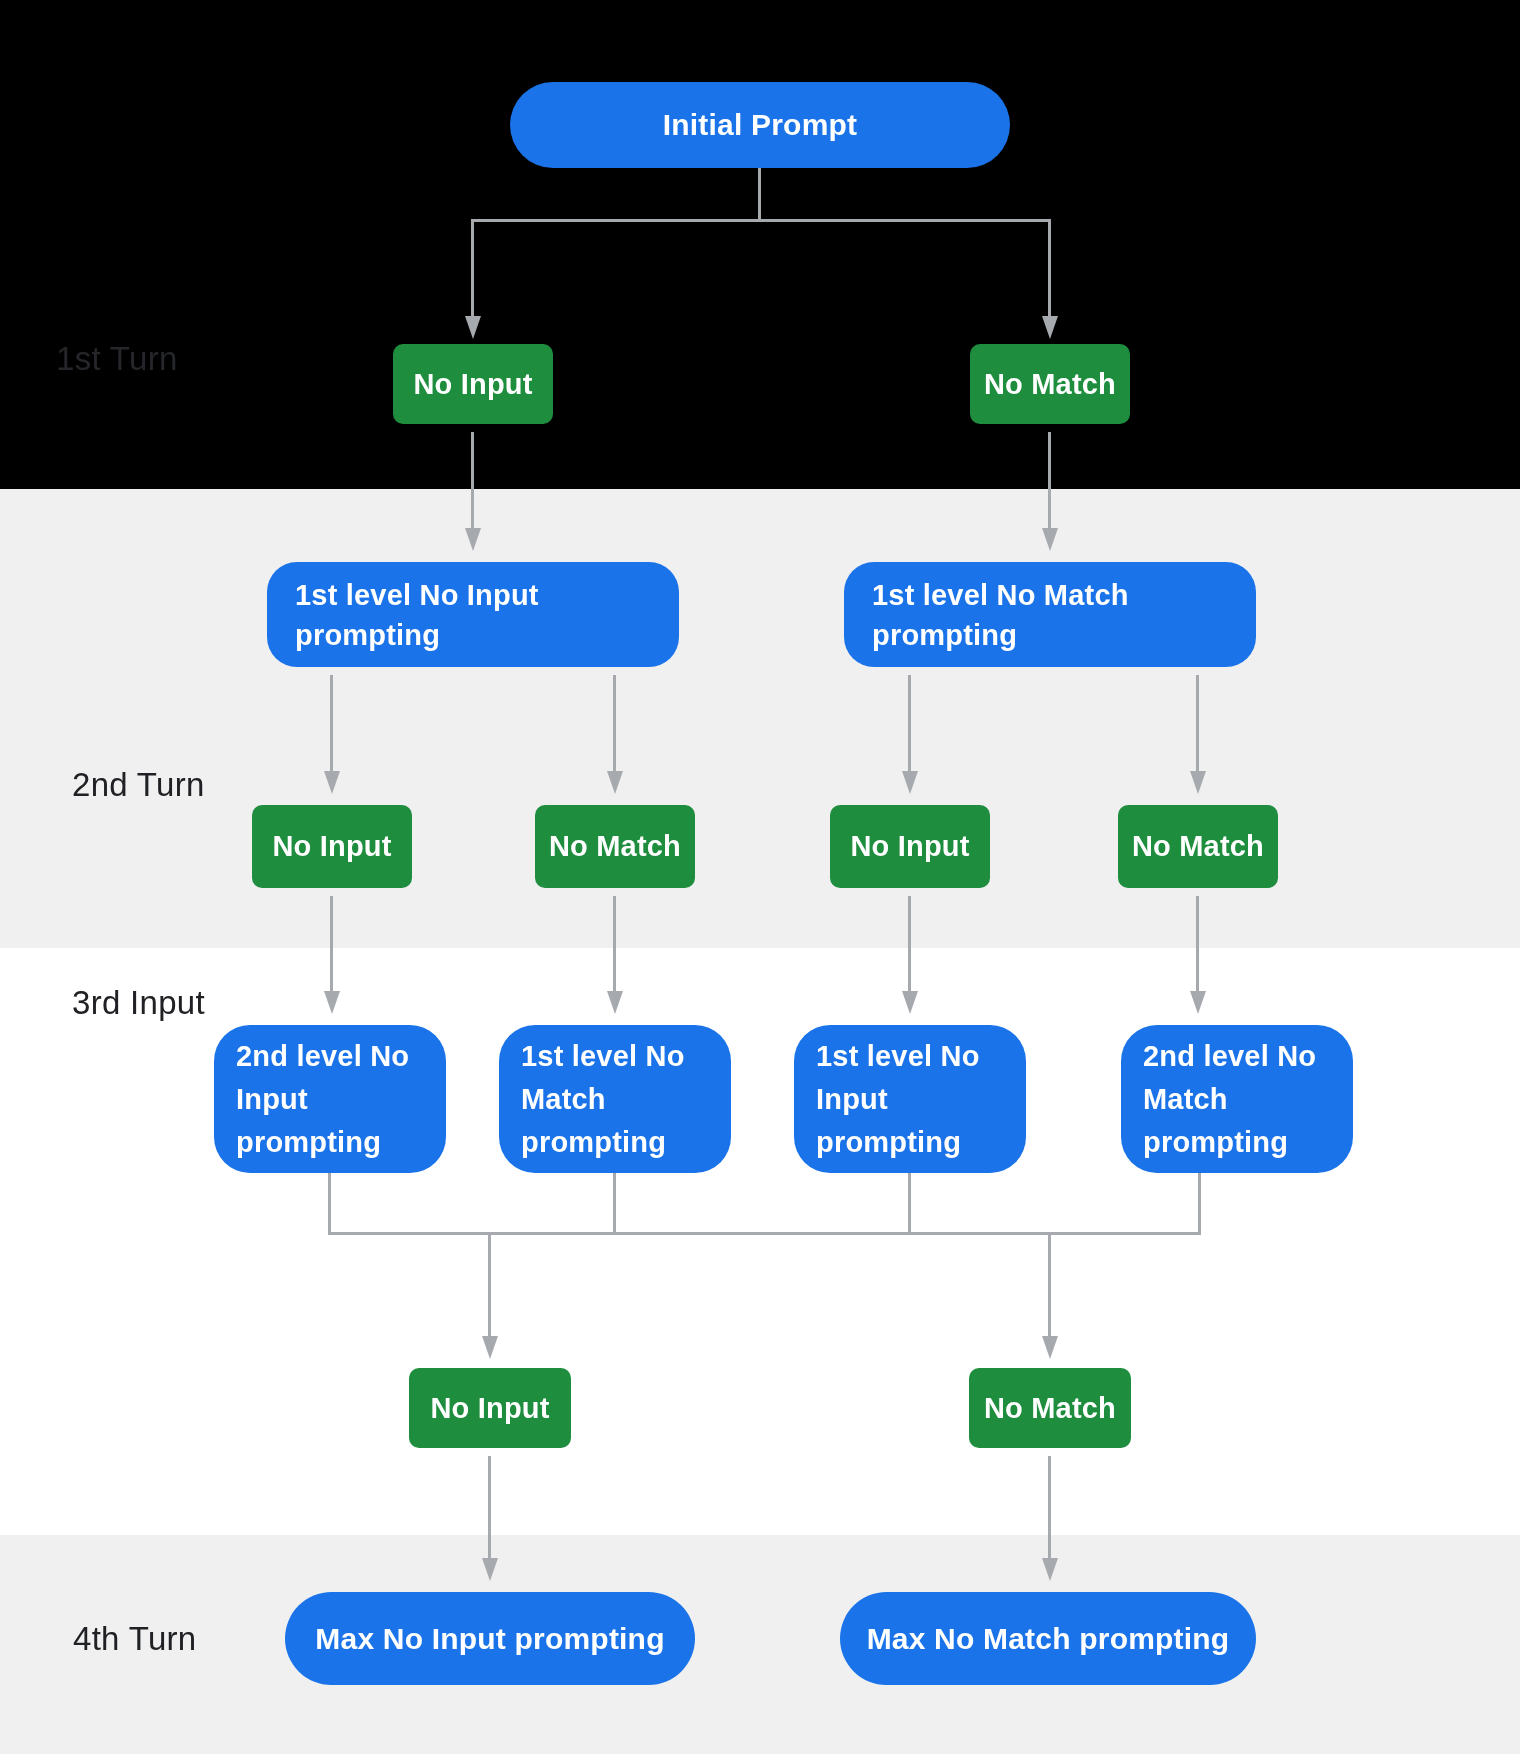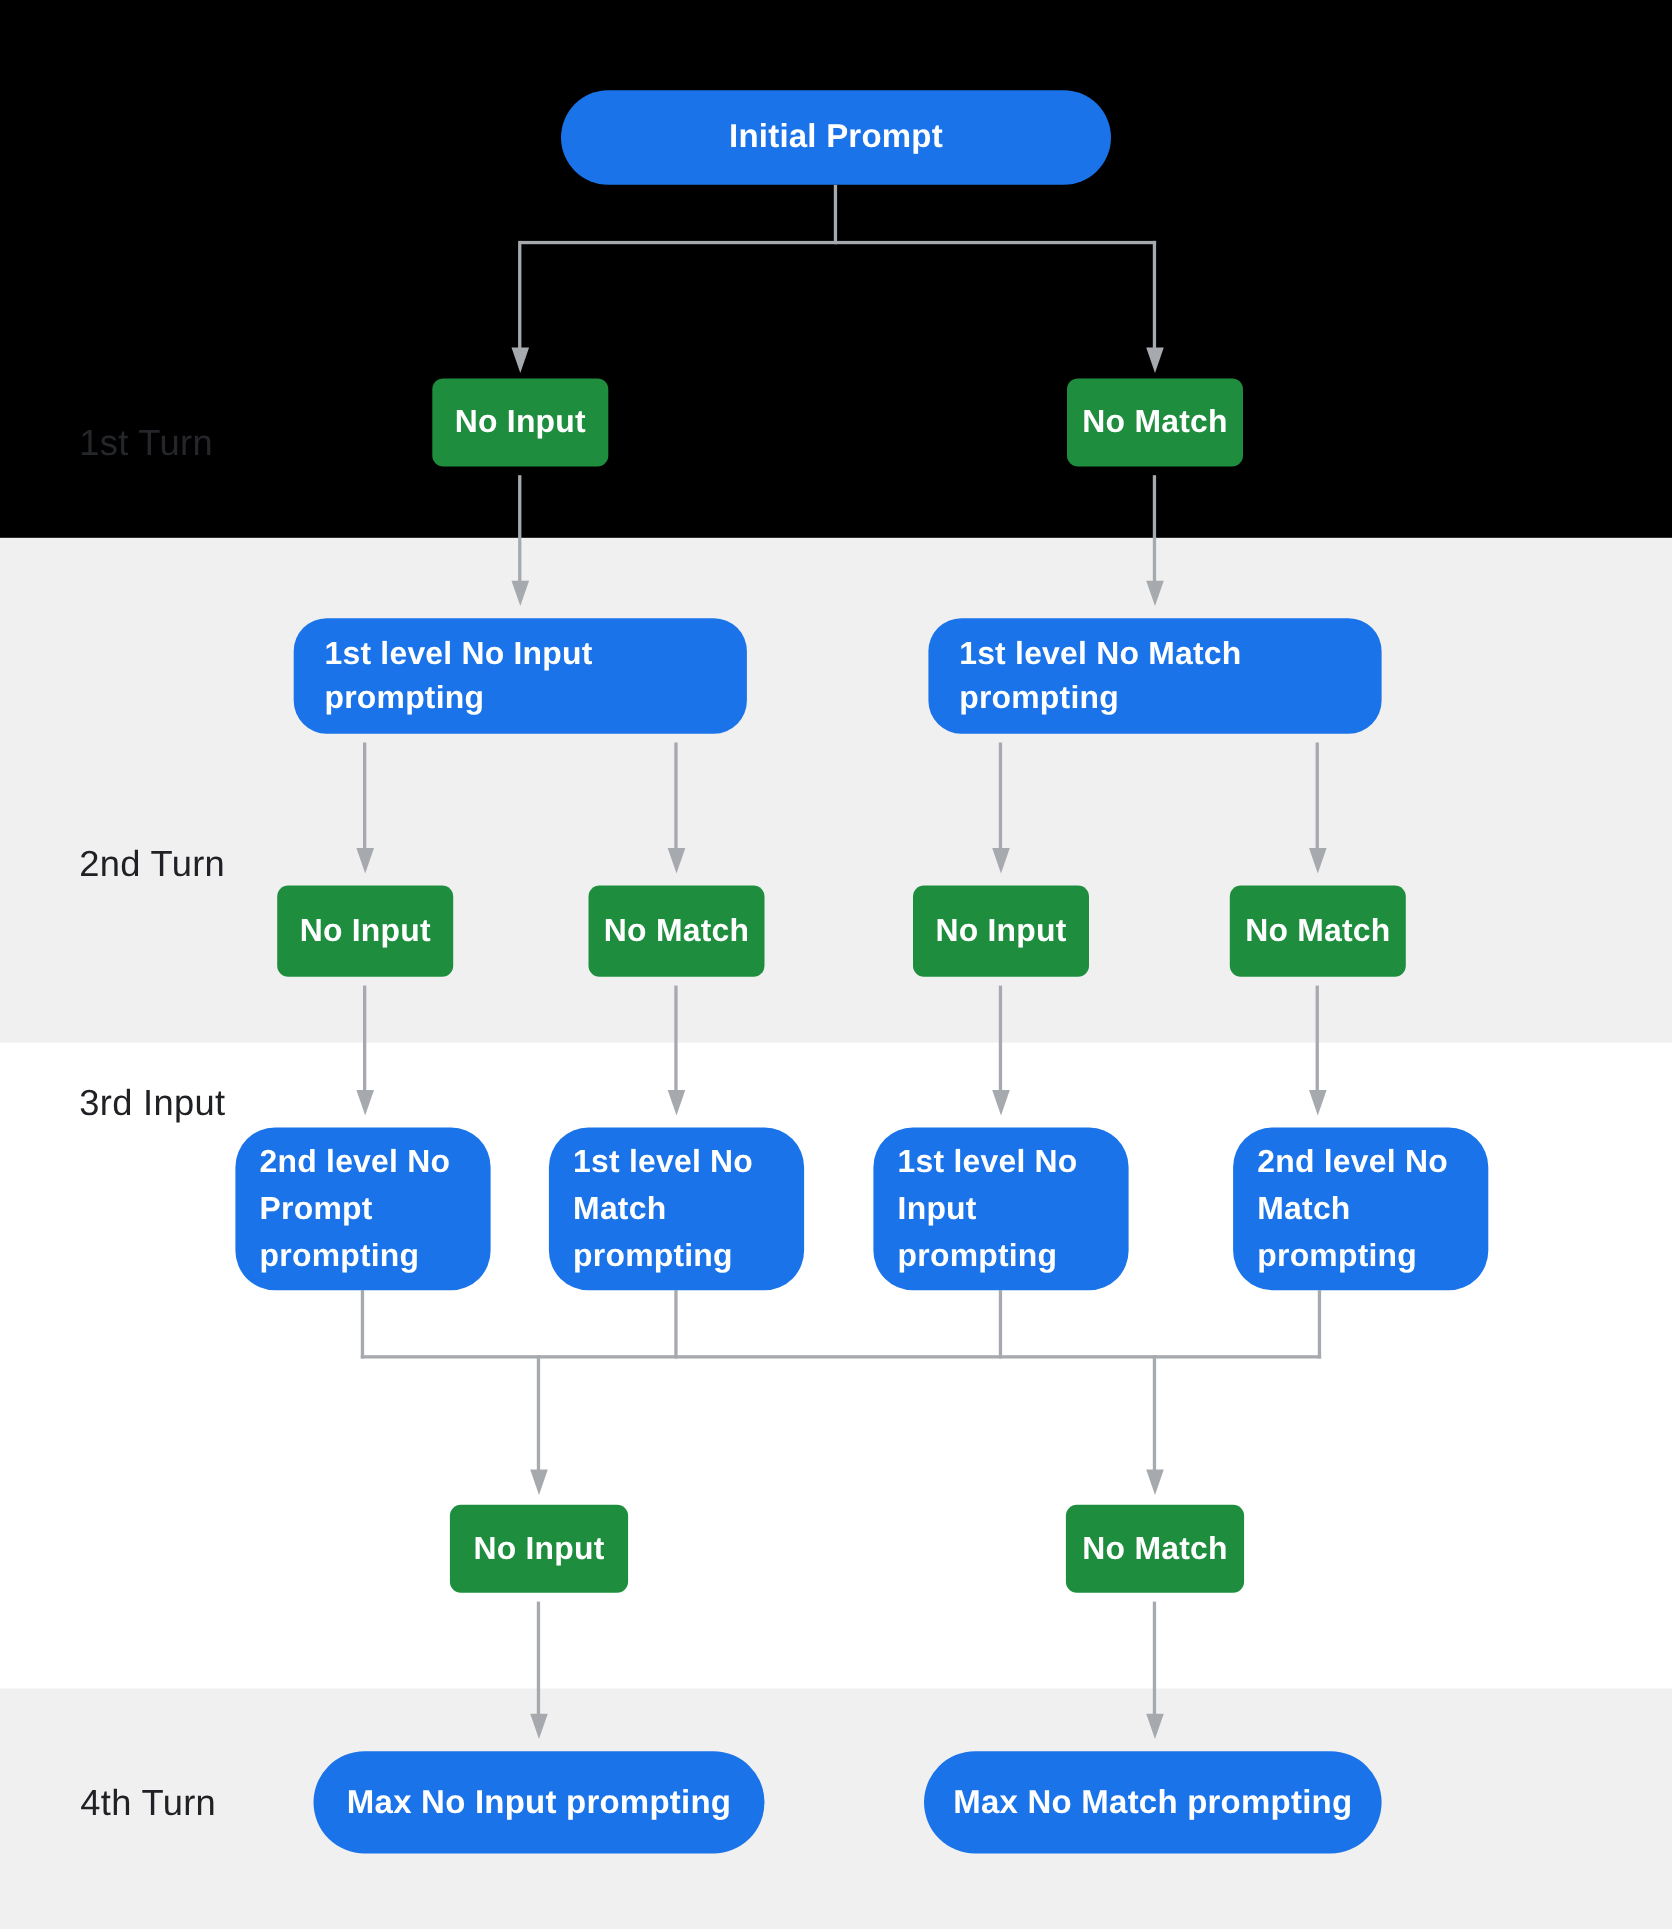--- a/index.html
+++ b/index.html
@@ -50,21 +50,21 @@
 </head>
 <body>
 
 <div id="canvas">
 
   <div class="band black" style="top:0;height:489px;"></div>
   <div class="band gray" style="top:489px;height:459px;"></div>
   <div class="band white" style="top:948px;height:587px;"></div>
   <div class="band gray" style="top:1535px;height:219px;"></div>
 
-  <div class="turn-label on-black" style="left:72px;top:340px;margin-top:44px;">1st Turn</div>
+  <div class="turn-label on-black" style="left:56px;top:340px;">1st Turn</div>
   <div class="turn-label" style="left:72px;top:766px;">2nd Turn</div>
   <div class="turn-label" style="left:72px;top:984px;">3rd Input</div>
   <div class="turn-label" style="left:73px;top:1620px;">4th Turn</div>
 
   <div class="vline" style="left:758px;top:168px;height:54px;"></div>
   <div class="hline" style="left:473px;top:219px;width:578px;"></div>
   <div class="vline" style="left:471px;top:219px;height:99px;"></div>
   <div class="arrowhead" style="left:465px;top:316px;"></div>
   <div class="vline" style="left:1048px;top:219px;height:99px;"></div>
   <div class="arrowhead" style="left:1042px;top:316px;"></div>
@@ -113,21 +113,21 @@
   <div class="node green green-box" style="left:970px;top:344px;width:160px;height:80px;">No Match</div>
 
   <div class="node blue blue-round2" style="left:267px;top:562px;width:412px;height:105px;">1st level No Input prompting</div>
   <div class="node blue blue-round2" style="left:844px;top:562px;width:412px;height:105px;">1st level No Match prompting</div>
 
   <div class="node green green-box" style="left:252px;top:805px;width:160px;height:83px;">No Input</div>
   <div class="node green green-box" style="left:535px;top:805px;width:160px;height:83px;">No Match</div>
   <div class="node green green-box" style="left:830px;top:805px;width:160px;height:83px;">No Input</div>
   <div class="node green green-box" style="left:1118px;top:805px;width:160px;height:83px;">No Match</div>
 
-  <div class="node blue blue-round3" style="left:214px;top:1025px;width:232px;height:148px;">2nd level No Prompt prompting</div>
+  <div class="node blue blue-round3" style="left:214px;top:1025px;width:232px;height:148px;">2nd level No Input prompting</div>
   <div class="node blue blue-round3" style="left:499px;top:1025px;width:232px;height:148px;">1st level No Match prompting</div>
   <div class="node blue blue-round3" style="left:794px;top:1025px;width:232px;height:148px;">1st level No Input prompting</div>
   <div class="node blue blue-round3" style="left:1121px;top:1025px;width:232px;height:148px;">2nd level No Match prompting</div>
 
   <div class="node green green-box" style="left:409px;top:1368px;width:162px;height:80px;">No Input</div>
   <div class="node green green-box" style="left:969px;top:1368px;width:162px;height:80px;">No Match</div>
 
   <div class="node blue pill-max" style="left:840px;top:1592px;width:416px;height:93px;">Max No Match prompting</div>
   <div class="node blue pill-max" style="left:285px;top:1592px;width:410px;height:93px;">Max No Input prompting</div>
 

